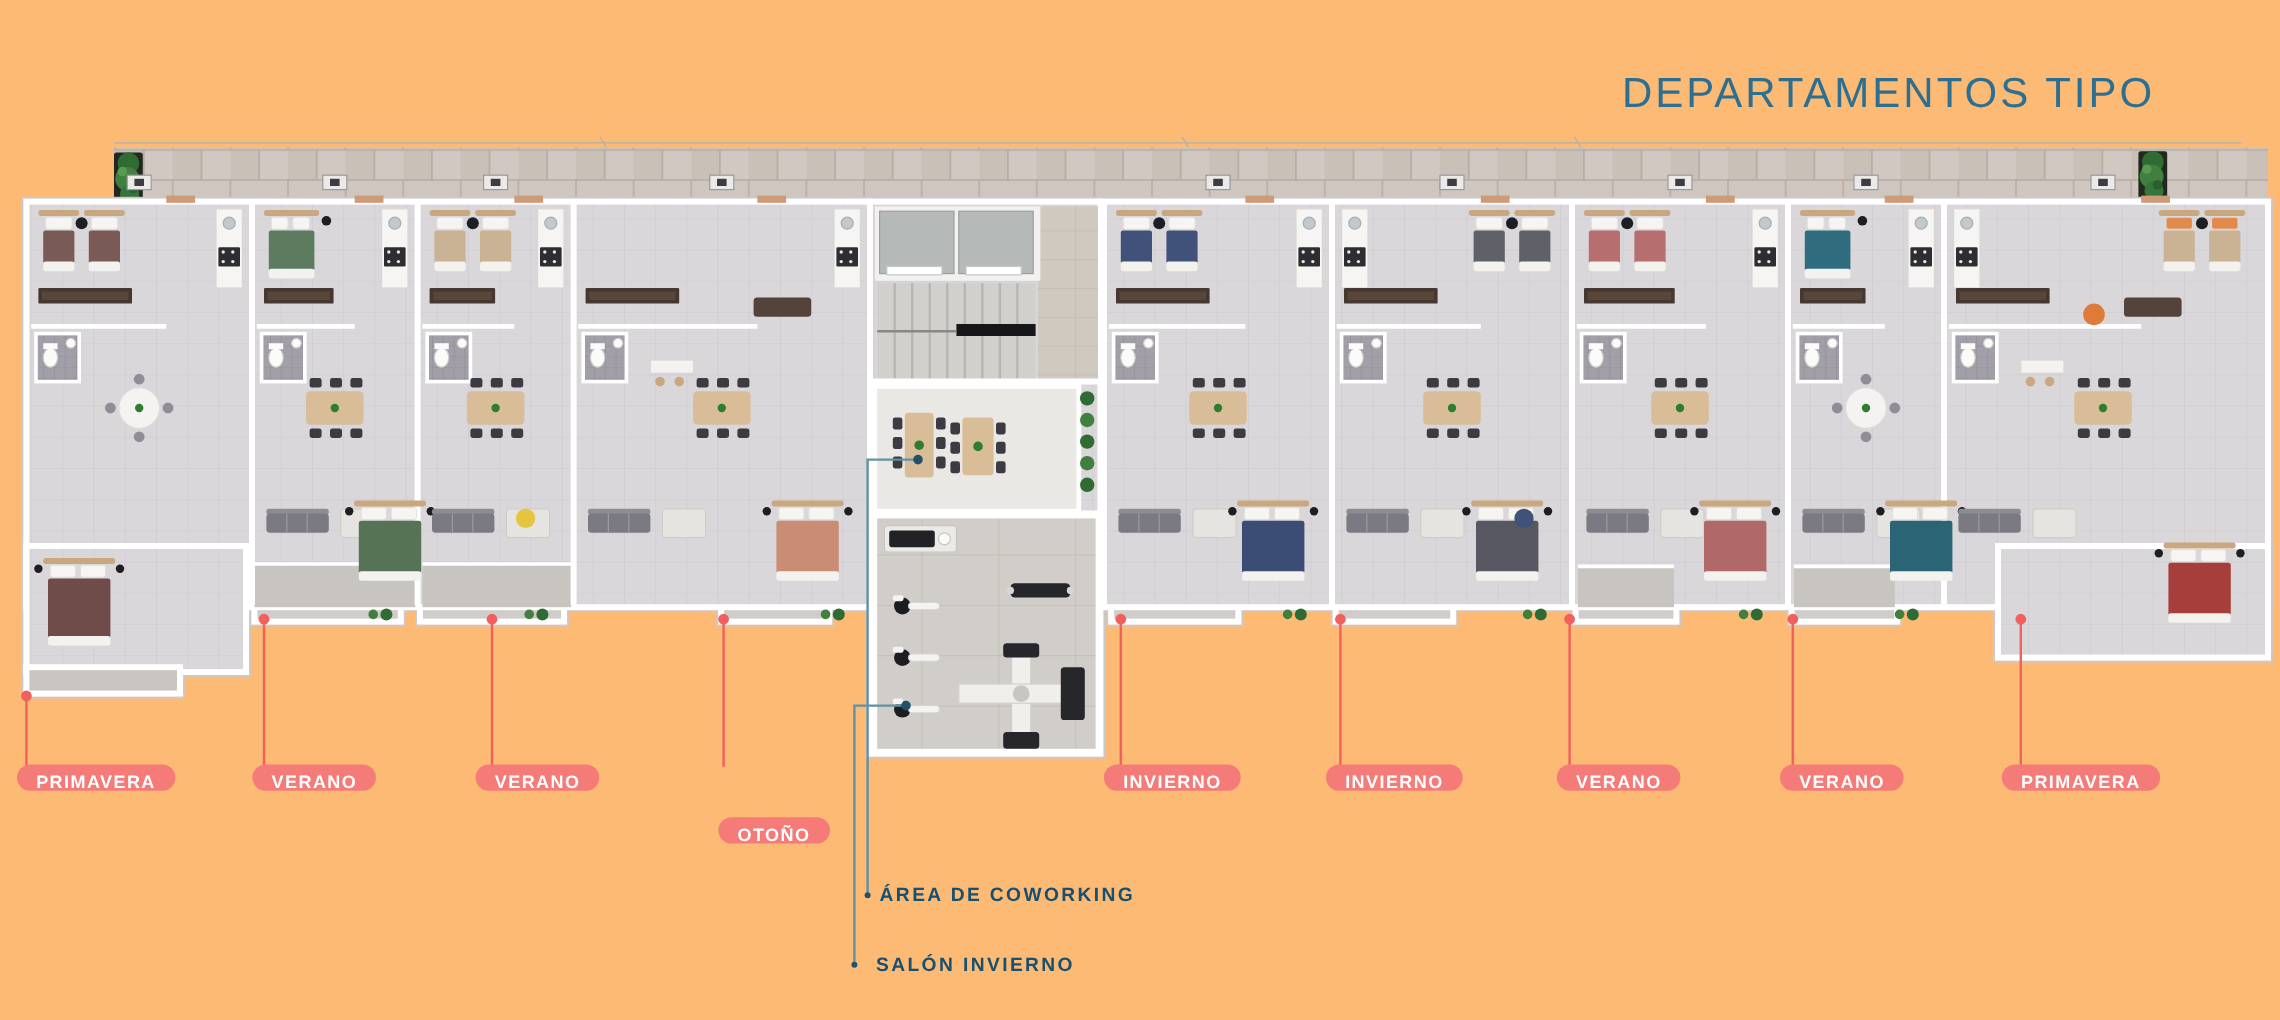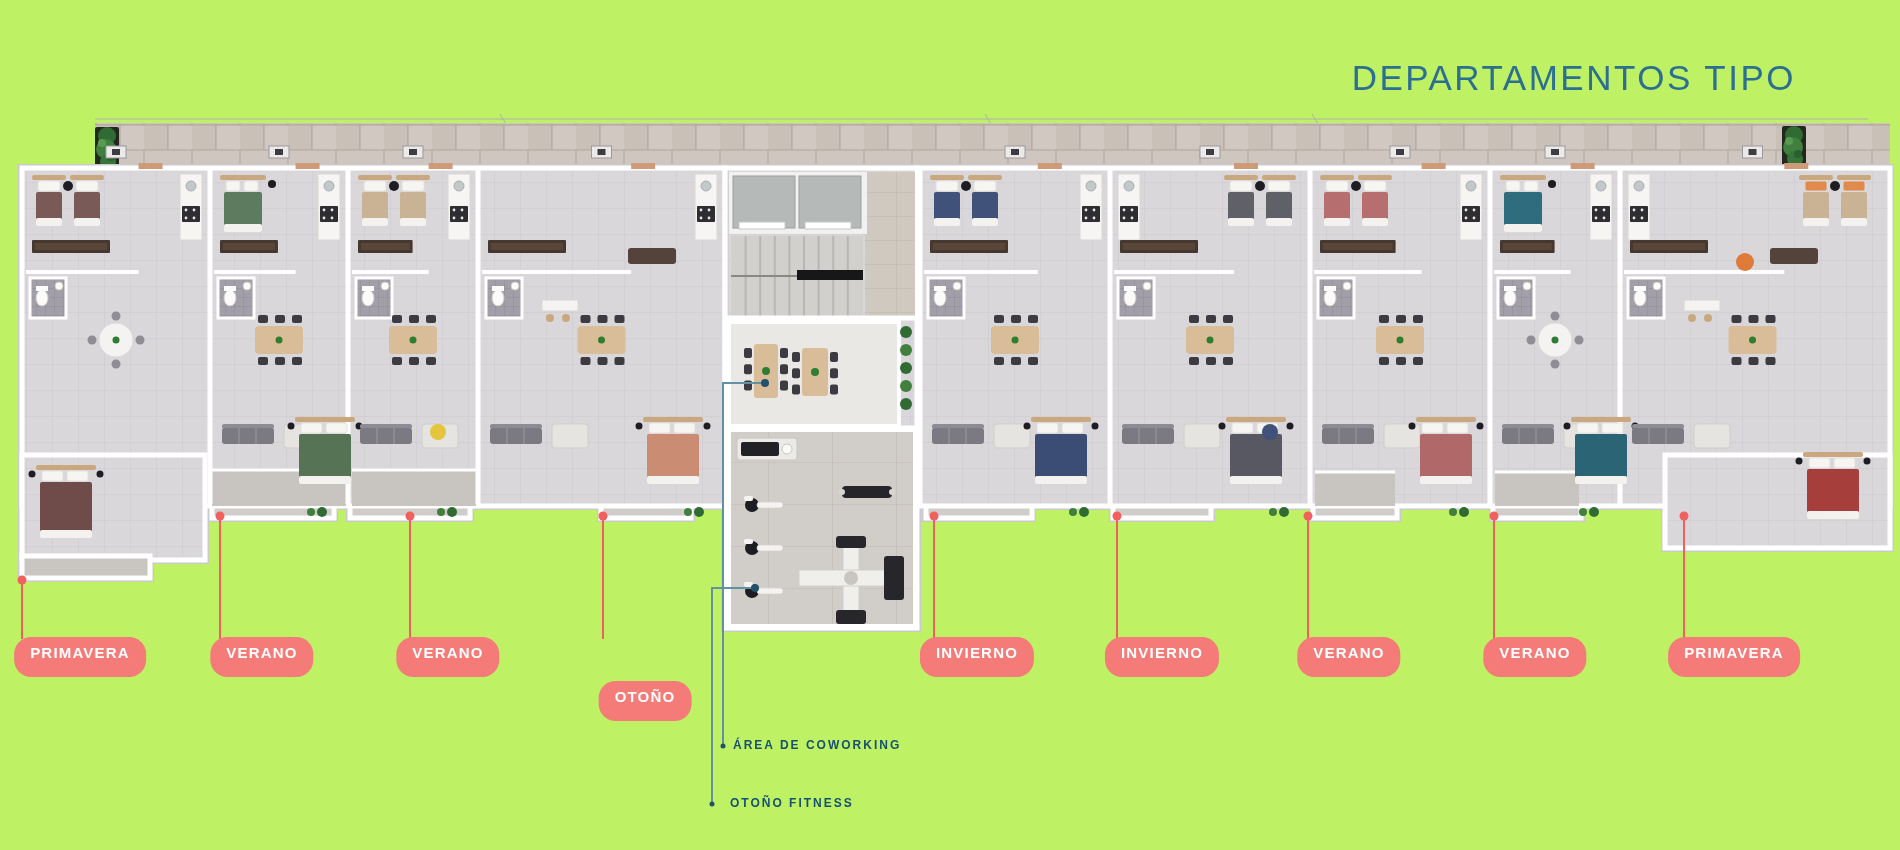--- a/index.html
+++ b/index.html
@@ -1,26 +1,26 @@
 <!DOCTYPE html>
 <html style="--c-title: #2d6f90; --c-pill: #f57b79; --c-pill-text: #ffffff; --c-amenity: #175070;"><head>
 <meta charset="utf-8">
 <style>
   html,body{margin:0;padding:0;background:#ffffff;}
-  .stage{position:relative;width:1900px;height:850px;background:#bef264;overflow:hidden;
+  .stage{position:relative;width:1900px;height:850px;background:#fdba74;overflow:hidden;
          font-family:"Liberation Sans",sans-serif;}
   #plan-svg{position:absolute;left:0;top:0;}
   .page-title{position:absolute;top:58px;right:104px;margin:0;
               font-size:35px;font-weight:400;letter-spacing:2.5px;
               color:var(--c-title,#2d6f90);white-space:nowrap;}
-  .pill{position:absolute;transform:translateX(-50%);height:40px;line-height:32px;
+  .pill{position:absolute;transform:translateX(-50%);height:22px;line-height:32px;
         padding:0 16px;border-radius:17px;background:var(--c-pill,#f57b79);
         color:var(--c-pill-text,#ffffff);font-size:15px;font-weight:bold;
         letter-spacing:1.2px;white-space:nowrap;}
-  .amenity{position:absolute;font-size:12px;font-weight:bold;letter-spacing:2px;
+  .amenity{position:absolute;font-size:16px;font-weight:bold;letter-spacing:2px;
            color:var(--c-amenity,#175070);white-space:nowrap;text-align:right;}
 </style>
 </head>
 <body>
 
 <div class="stage">
 
   <svg id="plan-svg" width="1900" height="850" viewBox="0 0 1900 850">
     <defs>
       <pattern id="tileFloor" width="26" height="26" patternUnits="userSpaceOnUse">
@@ -670,15 +670,15 @@
       <div class="pill" style="left: 80px; top: 637px;">PRIMAVERA</div>
       <div class="pill" style="left: 262px; top: 637px;">VERANO</div>
       <div class="pill" style="left: 448px; top: 637px;">VERANO</div>
       <div class="pill" style="left: 645px; top: 637px; margin-top: 44px;">OTOÑO</div>
       <div class="pill" style="left: 977px; top: 637px;">INVIERNO</div>
       <div class="pill" style="left: 1162px; top: 637px;">INVIERNO</div>
       <div class="pill" style="left: 1349px; top: 637px;">VERANO</div>
       <div class="pill" style="left: 1535px; top: 637px;">VERANO</div>
       <div class="pill" style="left: 1734px; top: 637px;">PRIMAVERA</div>
       <div class="amenity" style="left: 733px; top: 738px;">ÁREA DE COWORKING</div>
-      <div class="amenity" style="left: 730px; top: 796px;">OTOÑO FITNESS</div>
+      <div class="amenity" style="left: 730px; top: 796px;">SALÓN INVIERNO</div>
     </div>
 </div>
 
 </body></html>

